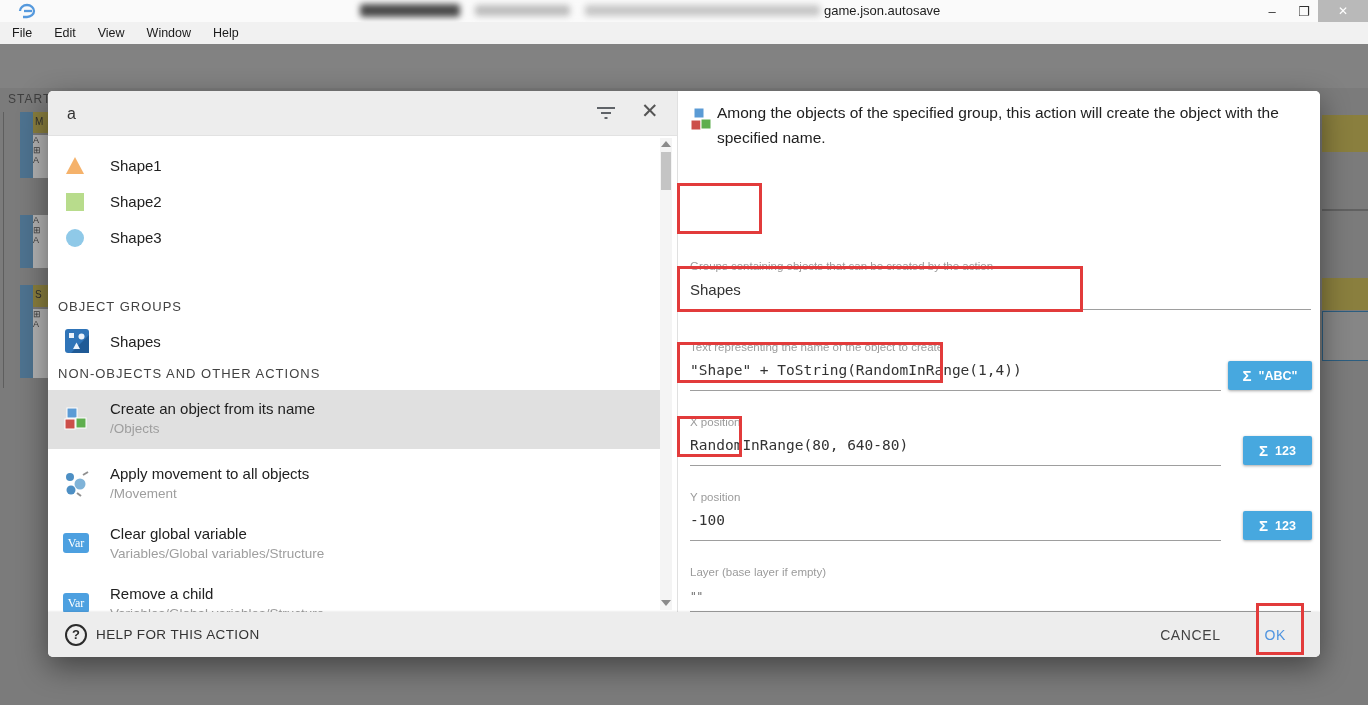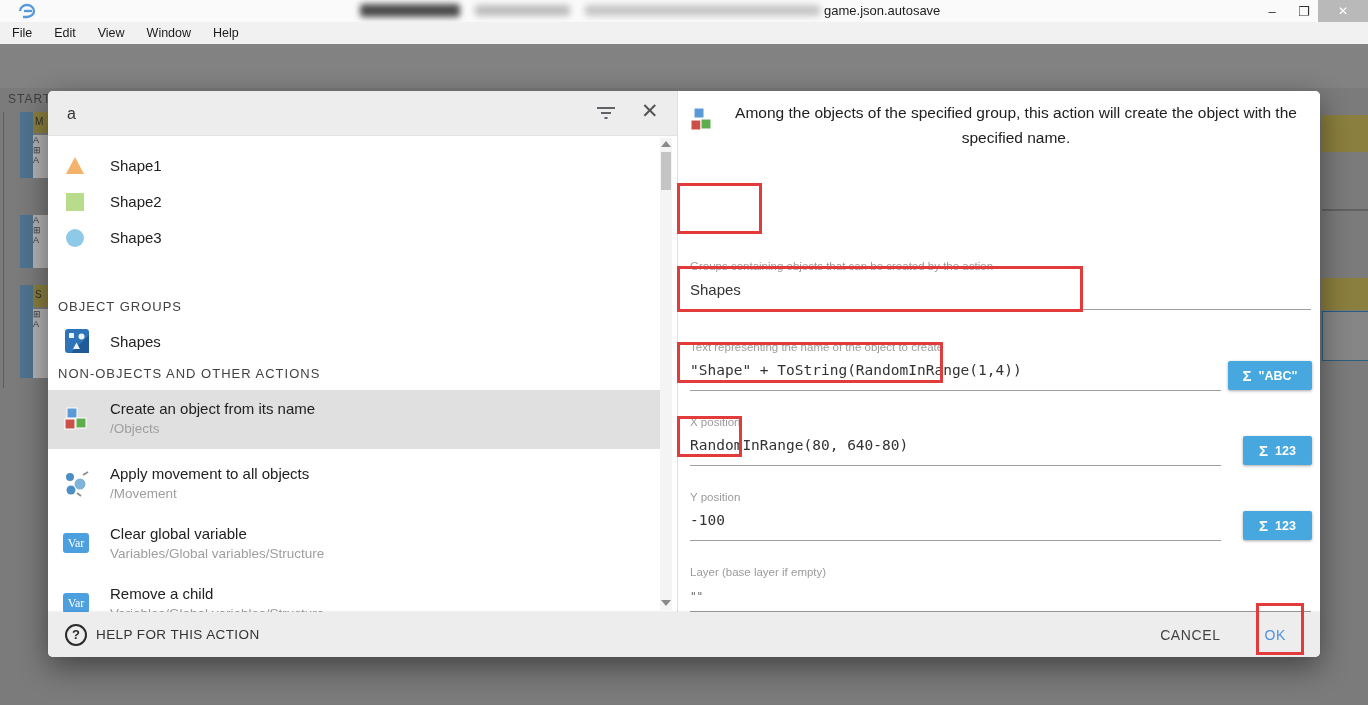--- a/index.html
+++ b/index.html
@@ -48,21 +48,21 @@
   
   #scrollbar{left:612px;top:47px;width:12px;height:472px;background:#f4f4f4;}
   .sb-arrow{position:absolute;left:1px;width:0;height:0;border-left:5px solid transparent;border-right:5px solid transparent;}
   #sb-up{top:3px;border-bottom:6px solid #8a8a8a;}
   #sb-down{bottom:4px;border-top:6px solid #8a8a8a;}
   #sb-thumb{position:absolute;left:1px;top:14px;width:10px;height:38px;background:#c4c4c4;}
 
   
   #form-panel{left:630px;top:0;width:642px;height:521px;background:#fff;border-radius:0 5px 0 0;}
   #desc-icon{left:11px;top:15px;}
-  #desc-text{left:39px;top:9px;width:598px;font-size:15.5px;line-height:25px;color:#212121;text-align:center;}
+  #desc-text{left:39px;top:9px;width:598px;font-size:15.5px;line-height:25px;color:#212121;}
   .field{position:absolute;left:12px;width:630px;height:62px;}
   .f-label{position:absolute;left:0;top:0;font-size:11.5px;color:#9b9b9b;}
   .f-value{position:absolute;left:0;top:21px;font-size:15px;color:#333;white-space:pre;}
   .mono{font-family:"DejaVu Sans Mono",monospace;font-size:14.5px;}
   .f-line{position:absolute;left:0;top:49px;height:1px;background:#9e9e9e;}
   .w-full{width:621px;} .w-btn{width:531px;}
   .sigma-btn{position:absolute;display:flex;align-items:center;justify-content:center;gap:7px;height:29px;
              background:#47a8df;color:#fff;border-radius:2px;box-shadow:0 1px 3px rgba(0,0,0,.35);cursor:pointer;}
   .sigma-g{font-size:15px;font-weight:bold;}
   .sigma-lbl{font-size:12.5px;font-weight:bold;}

